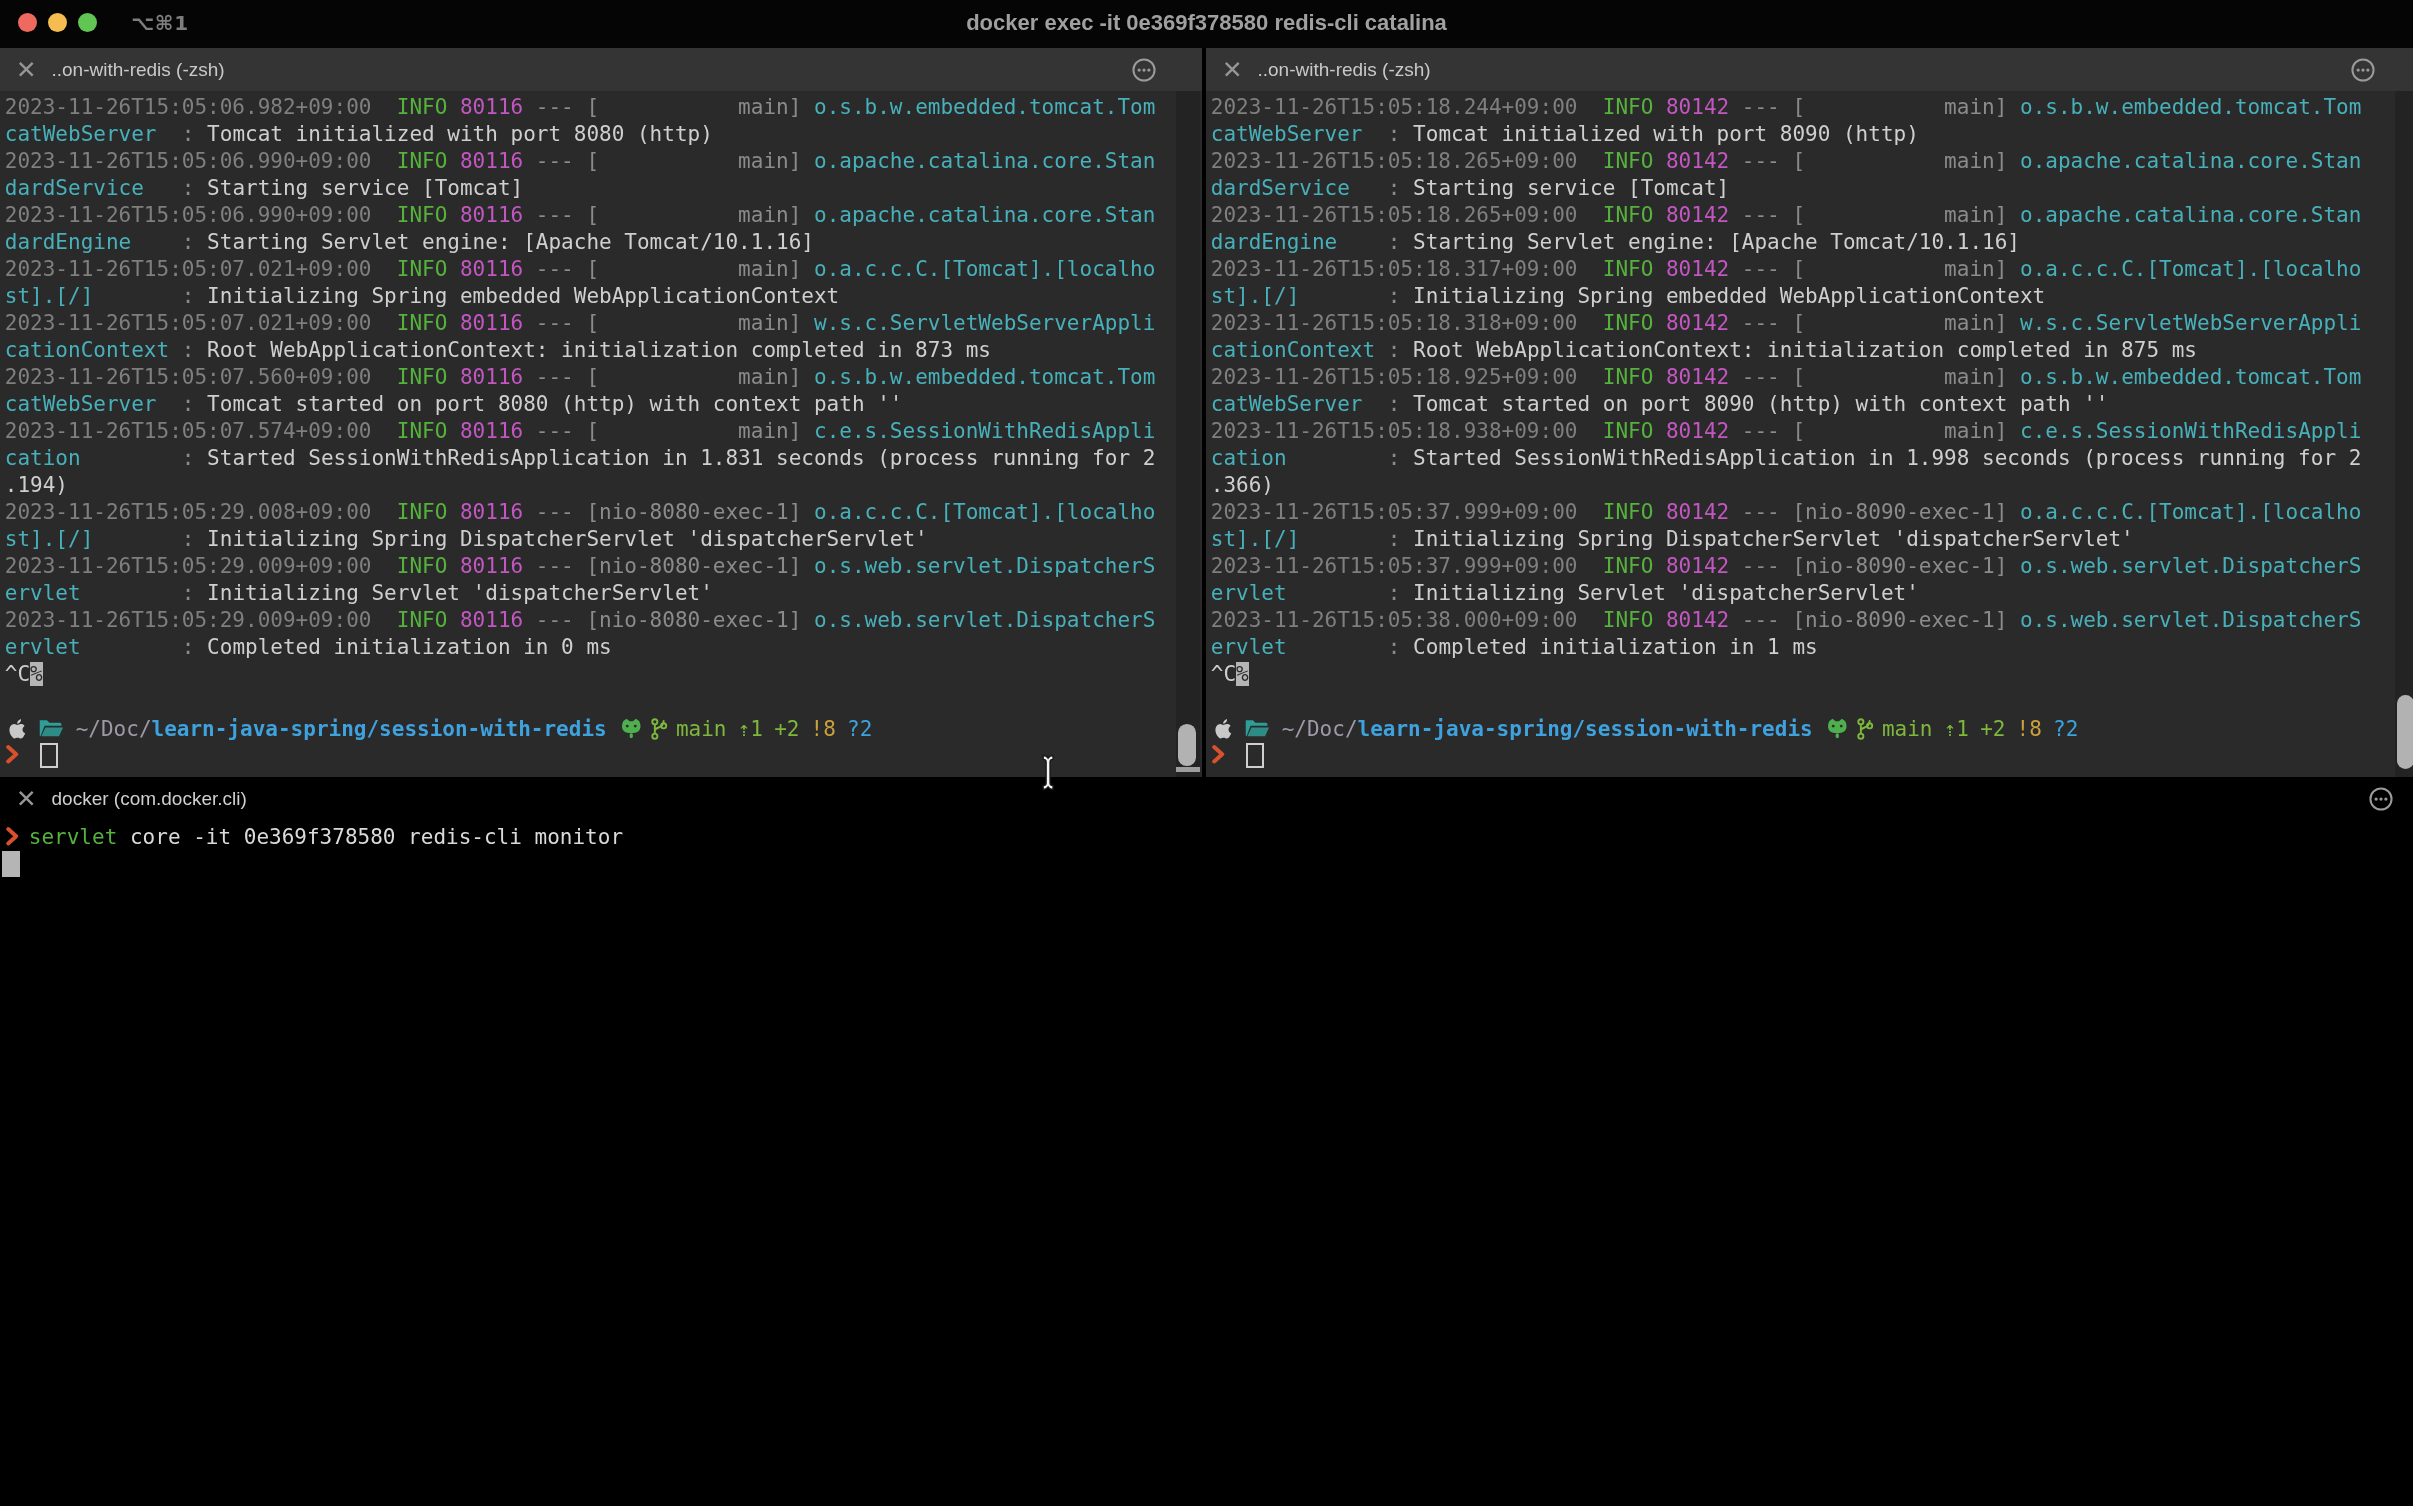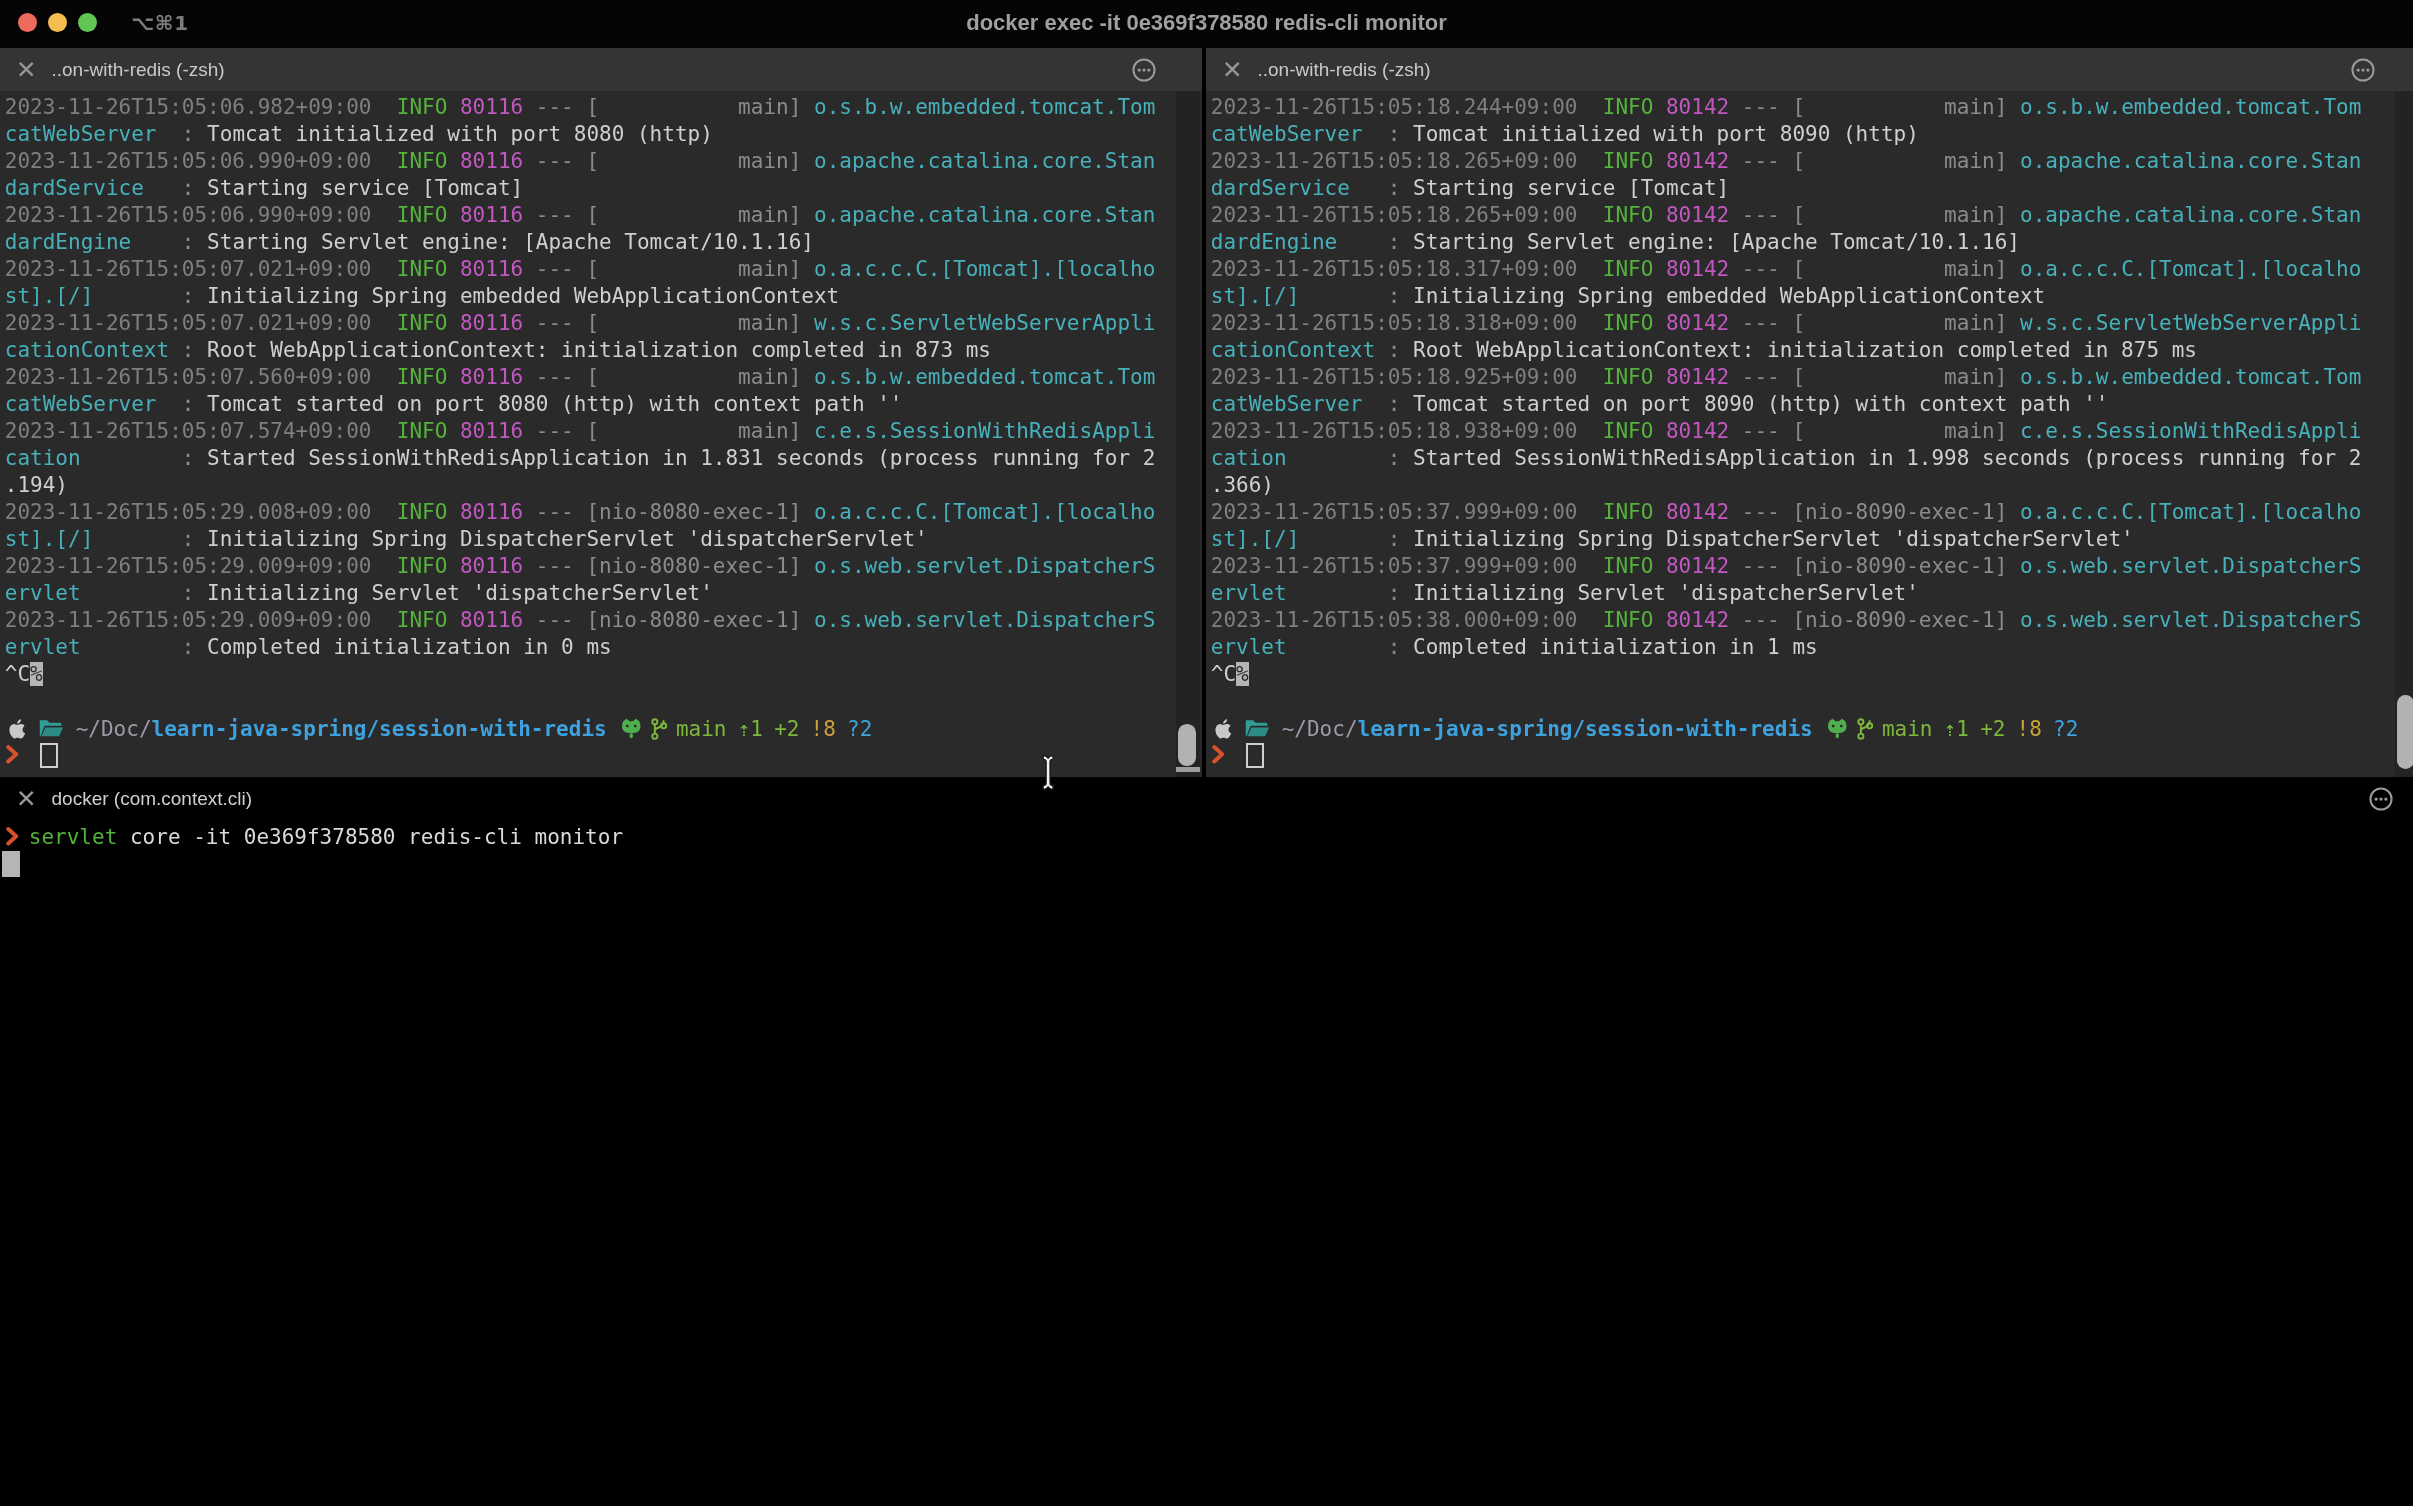--- a/index.html
+++ b/index.html
@@ -49,21 +49,21 @@
 </head>
 <body>
 
 <div class="titlebar">
   <div class="traffic">
     <span class="light" style="background:#ee6a5f"></span>
     <span class="light" style="background:#f5bd4f"></span>
     <span class="light" style="background:#61c554"></span>
   </div>
   <span class="shortcut">⌥⌘1</span>
-  <div class="wtitle">docker exec -it 0e369f378580 redis-cli monitor</div>
+  <div class="wtitle">docker exec -it 0e369f378580 redis-cli catalina</div>
 </div>
 
 <div class="pane pane-left">
   <div class="pane-header">
     <span class="hdr-x">
       <svg width="22.5" height="22.5" viewBox="0 0 28 28">
           <path d="M6 6 L22 22 M22 6 L6 22" stroke="#969696" stroke-width="3" fill="none"></path>
         </svg>
     </span>
     <span>..on-with-redis (-zsh)</span>
@@ -198,21 +198,21 @@
   </div>
 </div>
 
 <div class="pane pane-bottom">
   <div class="pane-header">
     <span class="hdr-x">
       <svg width="22.5" height="22.5" viewBox="0 0 28 28">
           <path d="M6 6 L22 22 M22 6 L6 22" stroke="#969696" stroke-width="3" fill="none"></path>
         </svg>
     </span>
-    <span>docker (com.context.cli)</span>
+    <span>docker (com.docker.cli)</span>
     <span class="hdr-menu" style="margin-right:4.8px;">
       <svg width="26" height="26" viewBox="0 0 32 32">
           <circle cx="16" cy="16" r="13" stroke="#9a9a9a" stroke-width="2.5" fill="none"></circle>
           <circle cx="10" cy="16" r="2" fill="#9a9a9a"></circle>
           <circle cx="16" cy="16" r="2" fill="#9a9a9a"></circle>
           <circle cx="22" cy="16" r="2" fill="#9a9a9a"></circle>
         </svg>
     </span>
   </div>
   <div class="prompt-row" style="padding-left:4.8px;margin-top:3.2px;">

